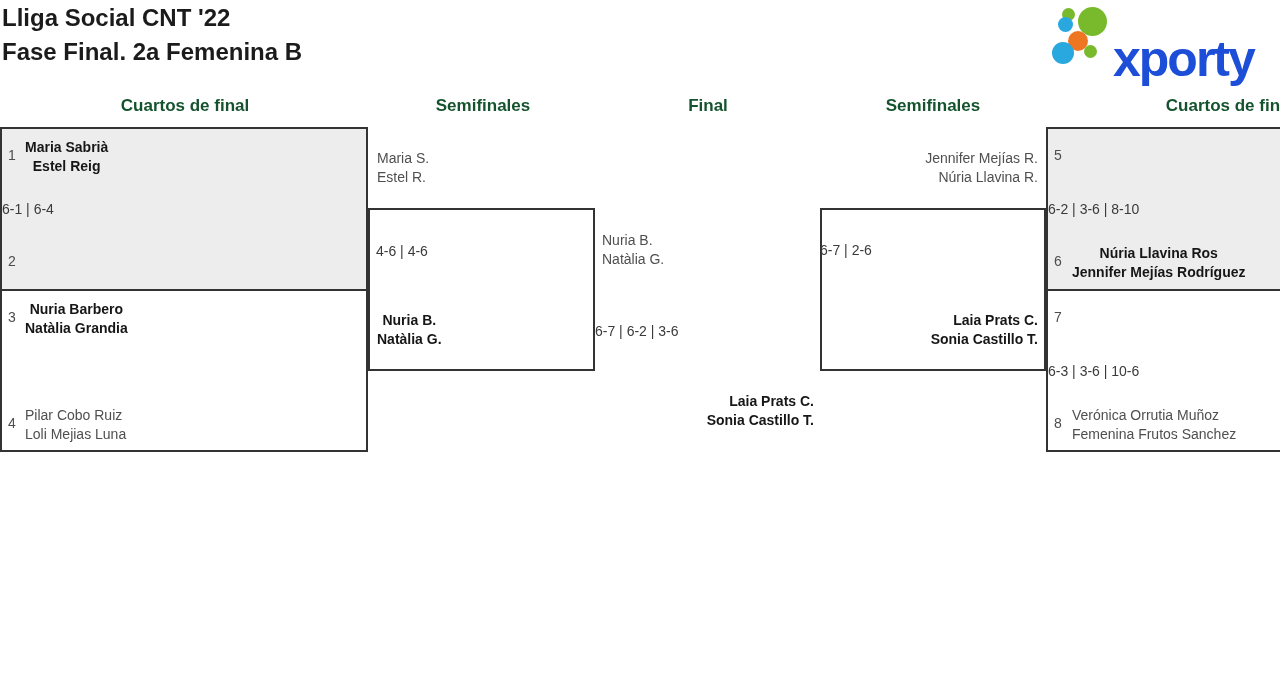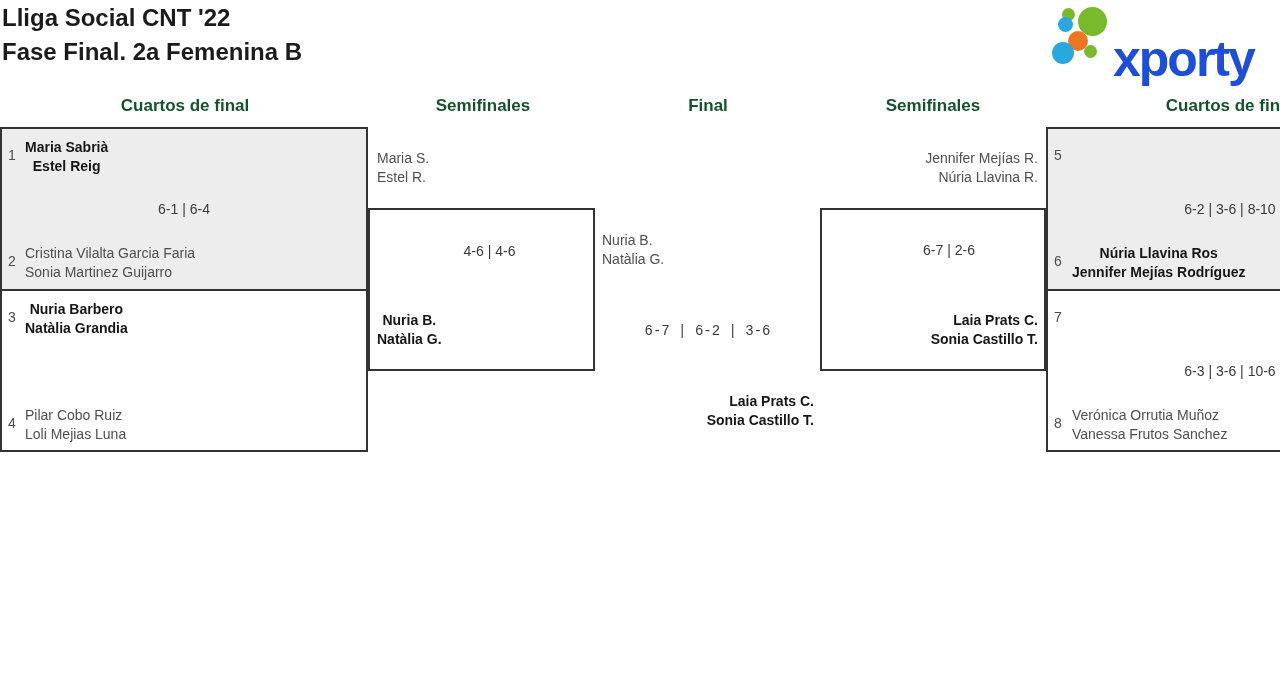--- a/index.html
+++ b/index.html
@@ -19,21 +19,21 @@
   .qf-box{width:364px;height:321px;border:2px solid #333;background:#fff;}
   .qf-half{position:relative;width:100%;}
   .qf-half.top{height:160px;background:#ededed;border-bottom:2px solid #333;}
   .qf-half.bottom{height:159px;background:#ffffff;}
   .sf-box{border:2px solid #333;background:transparent;}
   .team{font-size:14px;line-height:19px;white-space:nowrap;}
   .team.winner{font-weight:700;color:#161616;text-align:center;}
   .team.loser{font-weight:400;color:#4f4f4f;}
   .team.right{text-align:right;}
   .seed{position:absolute;font-size:14px;color:#4d4d4d;}
-  .score{position:absolute;text-align:center;font-size:14px;color:#3a3a3a;white-space:nowrap;}
+  .score{position:absolute;text-align:left;font-size:14px;color:#3a3a3a;white-space:nowrap;}
   
   .qf-team-a{position:absolute;left:23px;top:9px;}
   .qf-seed-a{left:6px;top:18px;}
   .qf-score{left:0;right:0;top:72px;}
   .qf-team-b{position:absolute;left:23px;top:115px;}
   .qf-seed-b{left:6px;top:124px;}
   .qf-right .qf-team-a,.qf-right .qf-team-b{left:24px;}
 </style>
 </head>
 <body>
@@ -63,24 +63,20 @@
 
   <div class="abs qf-box qf-left" style="left:0;top:127px;">
     <div class="qf-half top">
       <span class="seed qf-seed-a">1</span>
       <div class="team winner qf-team-a">
         <div>Maria Sabrià</div>
         <div>Estel Reig</div>
       </div>
       <div class="score qf-score">6-1 | 6-4</div>
       <span class="seed qf-seed-b">2</span>
-      <div class="team loser qf-team-b">
-        <div>Cristina Vilalta Garcia Faria</div>
-        <div>Sonia Martinez Guijarro</div>
-      </div>
     </div>
     <div class="qf-half bottom">
       <span class="seed qf-seed-a">3</span>
       <div class="team winner qf-team-a">
         <div>Nuria Barbero</div>
         <div>Natàlia Grandia</div>
       </div>
       <span class="seed qf-seed-b">4</span>
       <div class="team loser qf-team-b">
         <div>Pilar Cobo Ruiz</div>
@@ -98,21 +94,21 @@
         <div>Núria Llavina Ros</div>
         <div>Jennifer Mejías Rodríguez</div>
       </div>
     </div>
     <div class="qf-half bottom">
       <span class="seed qf-seed-a">7</span>
       <div class="score qf-score">6-3 | 3-6 | 10-6</div>
       <span class="seed qf-seed-b">8</span>
       <div class="team loser qf-team-b">
         <div>Verónica Orrutia Muñoz</div>
-        <div>Vanessa Frutos Sanchez</div>
+        <div>Femenina Frutos Sanchez</div>
       </div>
     </div>
   </div>
 
   <div class="abs sf-box" style="left:368px;top:208px;width:223px;height:159px;"></div>
   <div class="abs sf-box" style="left:820px;top:208px;width:222px;height:159px;"></div>
 
   <div class="abs team loser" style="left:377px;top:149px;">
     <div>Maria S.</div>
     <div>Estel R.</div>
@@ -120,29 +116,29 @@
   <div class="abs score" style="left:376px;width:227px;top:243px;">4-6 | 4-6</div>
   <div class="abs team winner" style="left:377px;top:311px;">
     <div>Nuria B.</div>
     <div>Natàlia G.</div>
   </div>
 
   <div class="abs team loser" style="left:602px;top:231px;">
     <div>Nuria B.</div>
     <div>Natàlia G.</div>
   </div>
-  <div class="abs score" style="left:595px;width:225px;top:323px;font-family:Liberation Mono, monospace;">6-7 | 6-2 | 3-6</div>
+  <div class="abs score" style="left:595px;width:225px;top:323px;">6-7 | 6-2 | 3-6</div>
   <div class="abs team winner right" style="left:595px;width:219px;top:392px;">
     <div>Laia Prats C.</div>
     <div>Sonia Castillo T.</div>
   </div>
 
   <div class="abs team loser right" style="left:818px;width:220px;top:149px;">
     <div>Jennifer Mejías R.</div>
     <div>Núria Llavina R.</div>
   </div>
-  <div class="abs score" style="left:820px;width:226px;top:242px;margin-left:16px;">6-7 | 2-6</div>
+  <div class="abs score" style="left:820px;width:226px;top:242px;">6-7 | 2-6</div>
   <div class="abs team winner right" style="left:818px;width:220px;top:311px;">
     <div>Laia Prats C.</div>
     <div>Sonia Castillo T.</div>
   </div>
 
 </div>
 
 </body></html>

